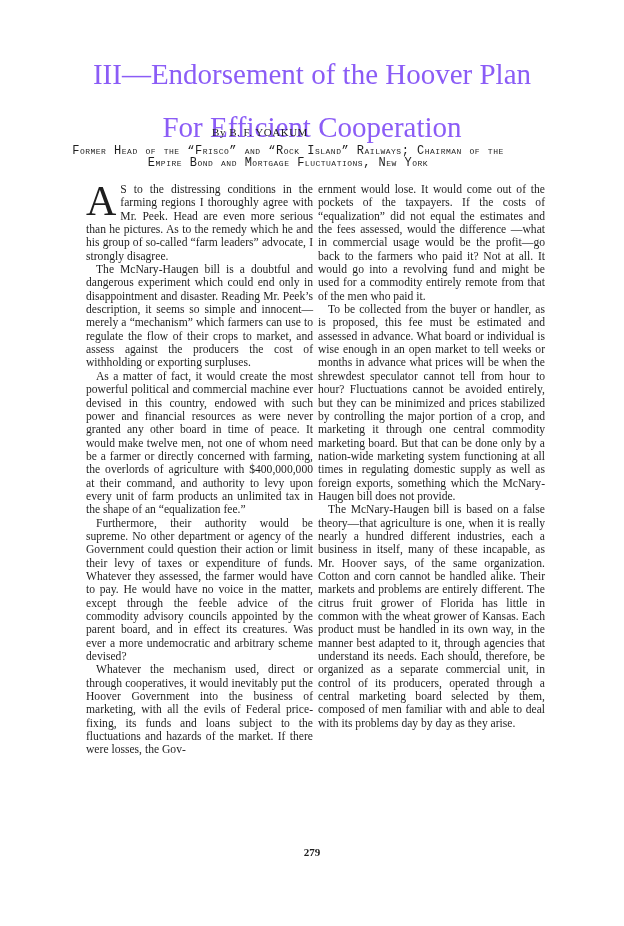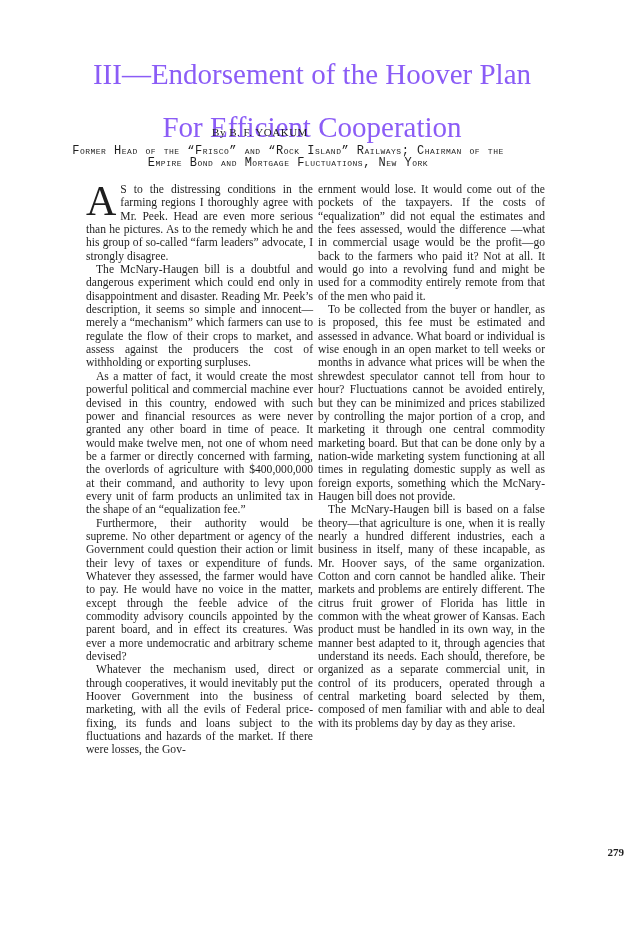--- a/index.html
+++ b/index.html
@@ -10,21 +10,21 @@
   .byline { position: absolute; top: 126px; left: 0; width: 520px; text-align: center; font-family: "Liberation Serif", serif; font-size: 11px; letter-spacing: 0.5px; }
   .affil { position: absolute; left: 0; width: 576px; text-align: center; font-family: Liberation Mono, monospace; font-size: 12px; letter-spacing: 0.5px; font-variant: small-caps; line-height: 12px; }
   #a1 { top: 145px; }
   #a2 { top: 157px; }
   .col { position: absolute; top: 183px; width: 227px; font-family: "Liberation Serif", serif; font-size: 11.6px; line-height: 13.35px; text-align: justify; }
   #colL { left: 86px; }
   #colR { left: 318px; }
   .col p { margin: 0; text-indent: 10px; }
   .col p.first { text-indent: 0; }
   .dropcap { float: left; font-size: 42px; line-height: 34px; margin: 1px 4px 0 0; font-family: "Liberation Serif", serif; }
-  .pagenum { position: absolute; top: 846px; left: 0; width: 624px; text-align: right; font-family: "Liberation Serif", serif; font-size: 11px; font-weight: bold; }
+  .pagenum { position: absolute; top: 846px; left: 0; width: 624px; text-align: center; font-family: "Liberation Serif", serif; font-size: 11px; font-weight: bold; }
 </style>
 </head>
 <body>
 
 <div>
   <div id="t1" class="title">III—Endorsement of the Hoover Plan</div>
   <div id="t2" class="title">For Efficient Cooperation</div>
   <div class="byline">By B. F. YOAKUM</div>
   <div id="a1" class="affil">Former Head of the “Frisco” and “Rock Island” Railways; Chairman of the</div>
   <div id="a2" class="affil">Empire Bond and Mortgage Fluctuations, New York</div>

